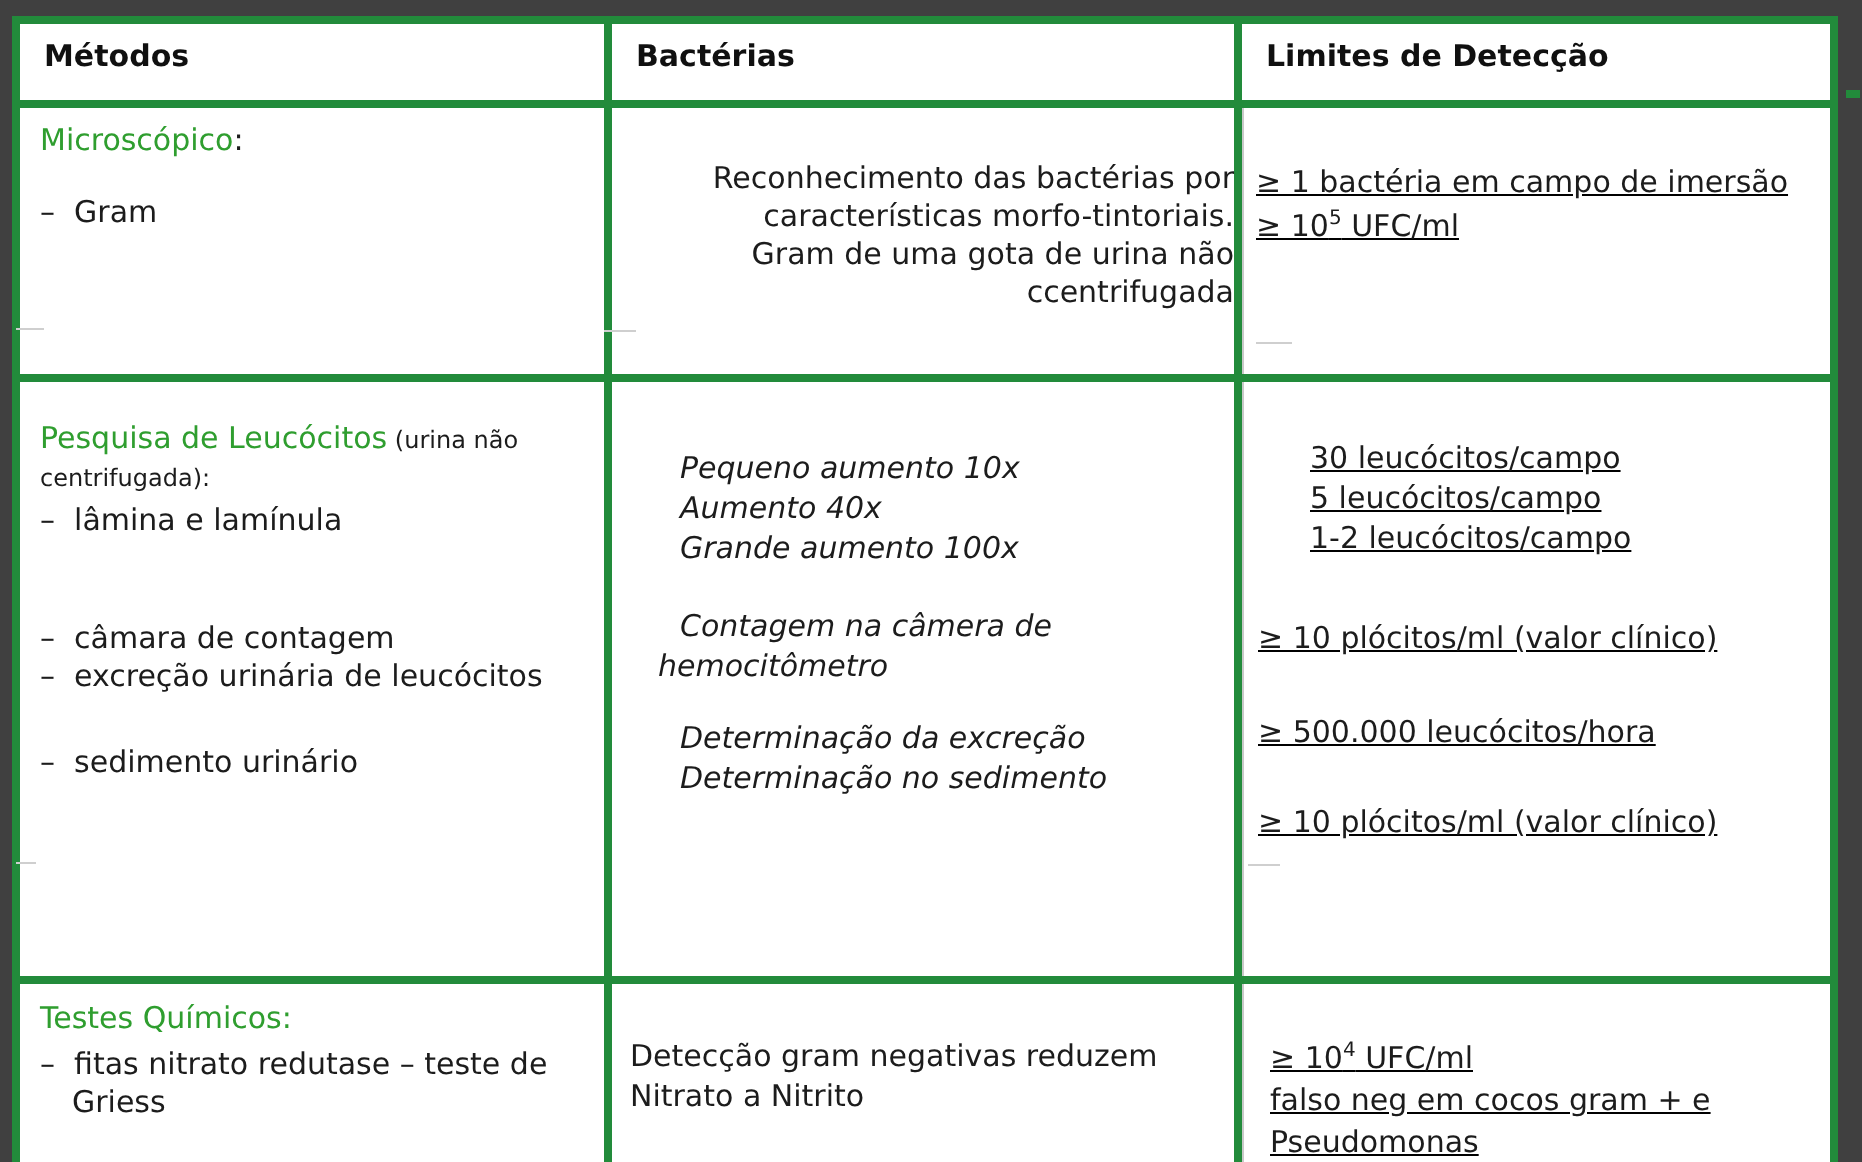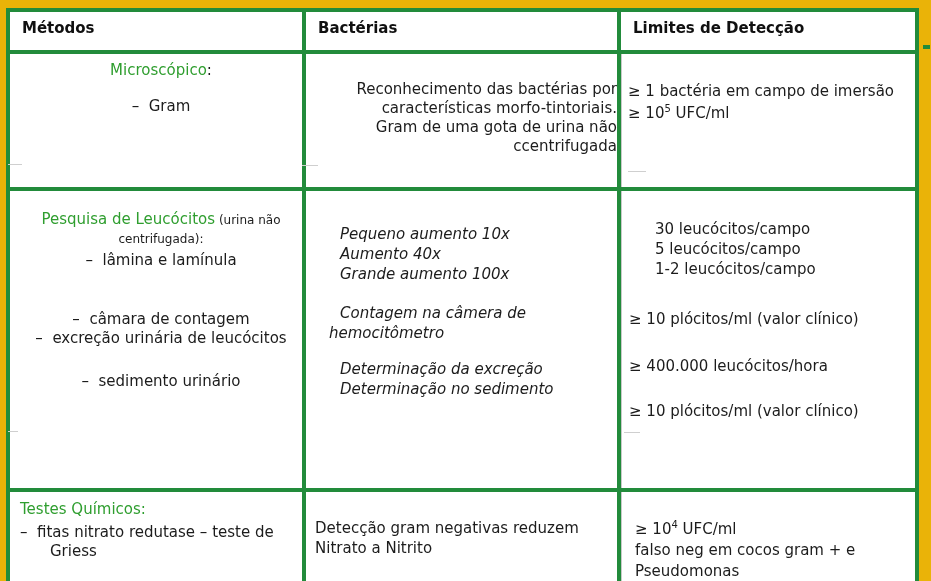--- a/index.html
+++ b/index.html
@@ -1,41 +1,41 @@
 <!DOCTYPE html>
 <html><head>
 <meta charset="utf-8">
 <style>
   html,body{margin:0;padding:0;background:#ffffff;}
-  #canvas{position:relative;width:931px;height:581px;overflow:hidden;background:#eab308;
+  #canvas{position:relative;width:931px;height:581px;overflow:hidden;background:#404040;
           font-family:"DejaVu Sans","Liberation Sans",sans-serif;}
 
   .tbl{position:absolute;left:6px;top:8px;border-collapse:collapse;table-layout:fixed;}
   .c1{width:296px}.c2{width:315px}.c3{width:298px}
   .tbl th,.tbl td{border:4px solid #228B3B;vertical-align:top;padding:0;background:#fff;}
 
   .hdr th{height:31px;text-align:left;padding:7px 0 0 12px;font-size:15px;font-weight:bold;color:#101010;}
 
   .line{white-space:pre;font-size:15px;line-height:20px;color:#1c1c1c;font-weight:normal;}
   sup{font-size:10px;line-height:0;}
   .gtitle{color:#2f9e2f;}
   .note{font-size:12px;color:#1c1c1c;}
 
   
   .r1 td{height:107px;}
-  .r1 .cm{padding:6px 0 0 10px;text-align:center;}
+  .r1 .cm{padding:6px 0 0 10px;}
   .r1 .cm .gram{margin-top:16px;}
   .r1 .cp{padding:26px 0 0 9px;}
   .r1 .cp .line{line-height:19px;text-align:right;}
   .r1 .cl{padding:26px 0 0 7px;}
   .r1 .cl .line{line-height:22px;}
 
   
   .r2 td{height:264px;}
-  .r2 .cm{padding:19px 0 0 10px;text-align:center;}
+  .r2 .cm{padding:19px 0 0 10px;}
   .r2 .cm .line{line-height:19px;}
   .i-lamina{margin-top:2px;}
   .i-camara{margin-top:40px;}
   .i-excrecao{}
   .i-sedimento{margin-top:24px;}
   .r2 .cp{padding:33px 0 0 34px;font-style:italic;}
   .r2 .cp .line{line-height:20px;}
   .p-contagem{margin-top:19px;line-height:21px;}
   .p-contagem2{line-height:21px;margin-left:-11px;}
   .p-det1{margin-top:16px;}
@@ -45,28 +45,28 @@
   .block-fields{margin-left:26px;}
   .l-chamber{margin-top:30px;}
   .l-excr{margin-top:27px;}
   .l-sed{margin-top:25px;}
 
   
   .r3 td{height:139px;}
   .r3 .cm{padding:8px 0 0 10px;}
   .r3 .cm .line{line-height:19px;}
   .i-fitas{margin-top:4px;}
-  .i-griess{margin-left:30px;}
+  .i-griess{margin-left:16px;}
   .r3 .cp{padding:26px 0 0 9px;}
   .r3 .cp .line{line-height:20px;}
   .r3 .cl{padding:27px 0 0 14px;}
   .r3 .cl .line{line-height:21px;}
 
   
-  .cl{box-shadow:inset 6px 0 0 -5px #c9c9c9;}
+  .cl{box-shadow:inset 6px 0 0 -5px #c9c9c9;text-decoration:underline;}
 
   
   .sep-overhang{position:absolute;left:923px;top:45px;width:7px;height:4px;background:#228B3B;}
 
   
   .tick{position:absolute;height:1px;background:#cfcfcf;}
   .t1{left:8px;top:164px;width:14px;}
   .t2{left:302px;top:165px;width:16px;}
   .t3{left:8px;top:431px;width:10px;}
   .t4{left:624px;top:432px;width:16px;}
@@ -126,21 +126,21 @@
           <div class="line p-det1">Determinação da excreção</div>
           <div class="line p-det2">Determinação no sedimento</div>
         </td>
         <td class="cl">
           <div class="block-fields">
             <div class="line">30 leucócitos/campo</div>
             <div class="line">5 leucócitos/campo</div>
             <div class="line">1-2 leucócitos/campo</div>
           </div>
           <div class="line l-chamber">≥ 10 plócitos/ml (valor clínico)</div>
-          <div class="line l-excr">≥ 400.000 leucócitos/hora</div>
+          <div class="line l-excr">≥ 500.000 leucócitos/hora</div>
           <div class="line l-sed">≥ 10 plócitos/ml (valor clínico)</div>
         </td>
       </tr>
 
       <tr class="r3">
         <td class="cm">
           <div class="line gtitle">Testes Químicos:</div>
           <div class="line i-fitas">–  fitas nitrato redutase – teste de</div>
           <div class="line i-griess">Griess</div>
 

